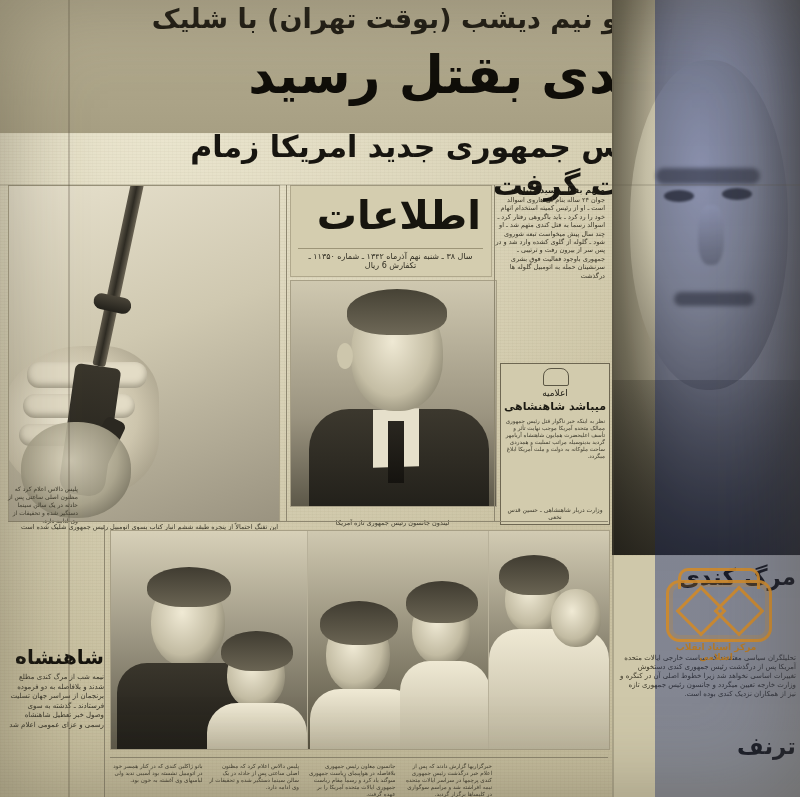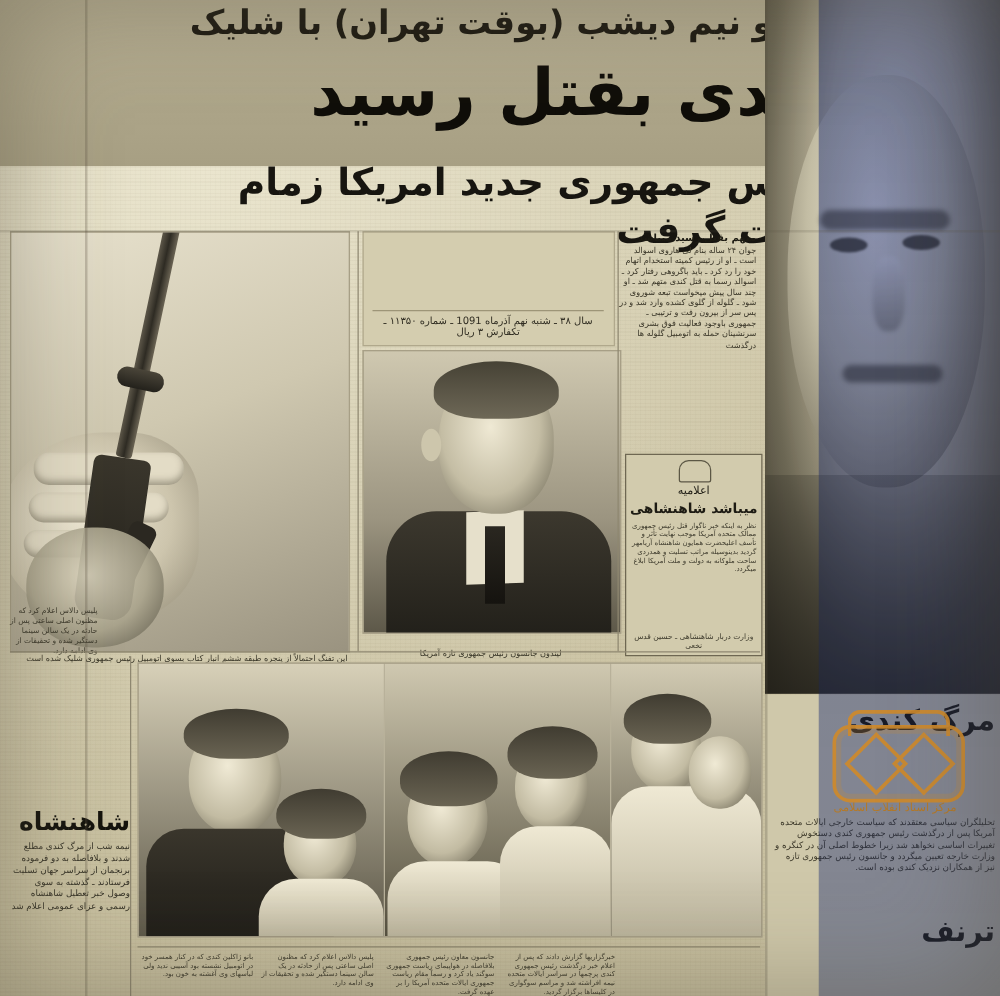--- a/index.html
+++ b/index.html
@@ -92,21 +92,21 @@
       border:3px solid #cf8a2c;border-radius:14px;
       box-shadow:inset 0 0 0 4px rgba(207,138,44,.25);}
   .seal .knot:before{content:"";position:absolute;left:14px;top:10px;width:30px;height:30px;
       border:3px solid #cf8a2c;transform:rotate(45deg);}
   .seal .knot:after{content:"";position:absolute;left:52px;top:10px;width:30px;height:30px;
       border:3px solid #cf8a2c;transform:rotate(45deg);}
   .seal .cap{position:absolute;left:18px;top:-12px;width:76px;height:18px;
       border-top:3px solid #cf8a2c;border-left:3px solid #cf8a2c;border-right:3px solid #cf8a2c;
       border-radius:10px 10px 0 0;}
   .seal .lbl{position:absolute;left:0;top:62px;width:112px;text-align:center;direction:rtl;
-      font-size:9px;font-weight:normal;color:#b9791f;}
+      font-size:9px;font-weight:bold;color:#b9791f;}
 
   
   .body-area{position:absolute;left:0;top:185px;width:660px;height:612px;}
 
   
   .riflebox{position:absolute;left:8px;top:0px;width:270px;height:335px;
       overflow:hidden;background:#b9b29a;border:1px solid #a79f86;}
   .rifle-bg{position:absolute;inset:0;background:
       linear-gradient(160deg,#e7e1cd 0%,#cfc8b0 45%,#9a9380 100%);}
   .rifle{position:absolute;left:36px;top:-6px;width:150px;height:330px;
@@ -248,21 +248,22 @@
         <div class="rf-stock"></div>
         <div class="rf-grip"></div>
       </div>
       <div class="face-small"></div>
     </div>
     <div class="rifle-cap">این تفنگ احتمالاً از پنجره طبقه ششم انبار کتاب بسوی اتومبیل رئیس جمهوری شلیک شده است</div>
 
     <div class="lcol">پلیس دالاس اعلام کرد که مظنون اصلی ساعتی پس از حادثه در یک سالن سینما دستگیر شده و تحقیقات از وی ادامه دارد.</div>
 
     <div class="namebox">
-      <div class="name-sub">سال ۳۸ ـ شنبه نهم آذرماه 1091 ـ شماره ۱۱۳۵۰ ـ تکفارش ۳ ریال</div>
+      <div class="name-ar">اطلاعات</div>
+      <div class="name-sub">سال ۳۸ ـ شنبه نهم آذرماه ۱۳۴۲ ـ شماره ۱۱۳۵۰ ـ تکفارش 6 ریال</div>
     </div>
 
     <div class="artcol">
       <div class="ttl">متهم بقتل رسید میباشد</div>
       <div>جوان ۲۴ ساله بنام لی هاروی اسوالد است ـ او از رئیس کمیته استخدام اتهام خود را رد کرد ـ باید باگروهی رفتار کرد ـ اسوالد رسما به قتل کندی متهم شد ـ او چند سال پیش میخواست تبعه شوروی شود ـ گلوله از گلوی کشده وارد شد و در پس سر از بیرون رفت و ترتیبی ـ جمهوری باوجود فعالیت فوق بشری سرنشینان حمله به اتومبیل گلوله ها درگذشت</div>
     </div>
 
     <div class="lbj">
       <div class="lbj-bg"></div>
       <div class="lbj-suit"></div>

